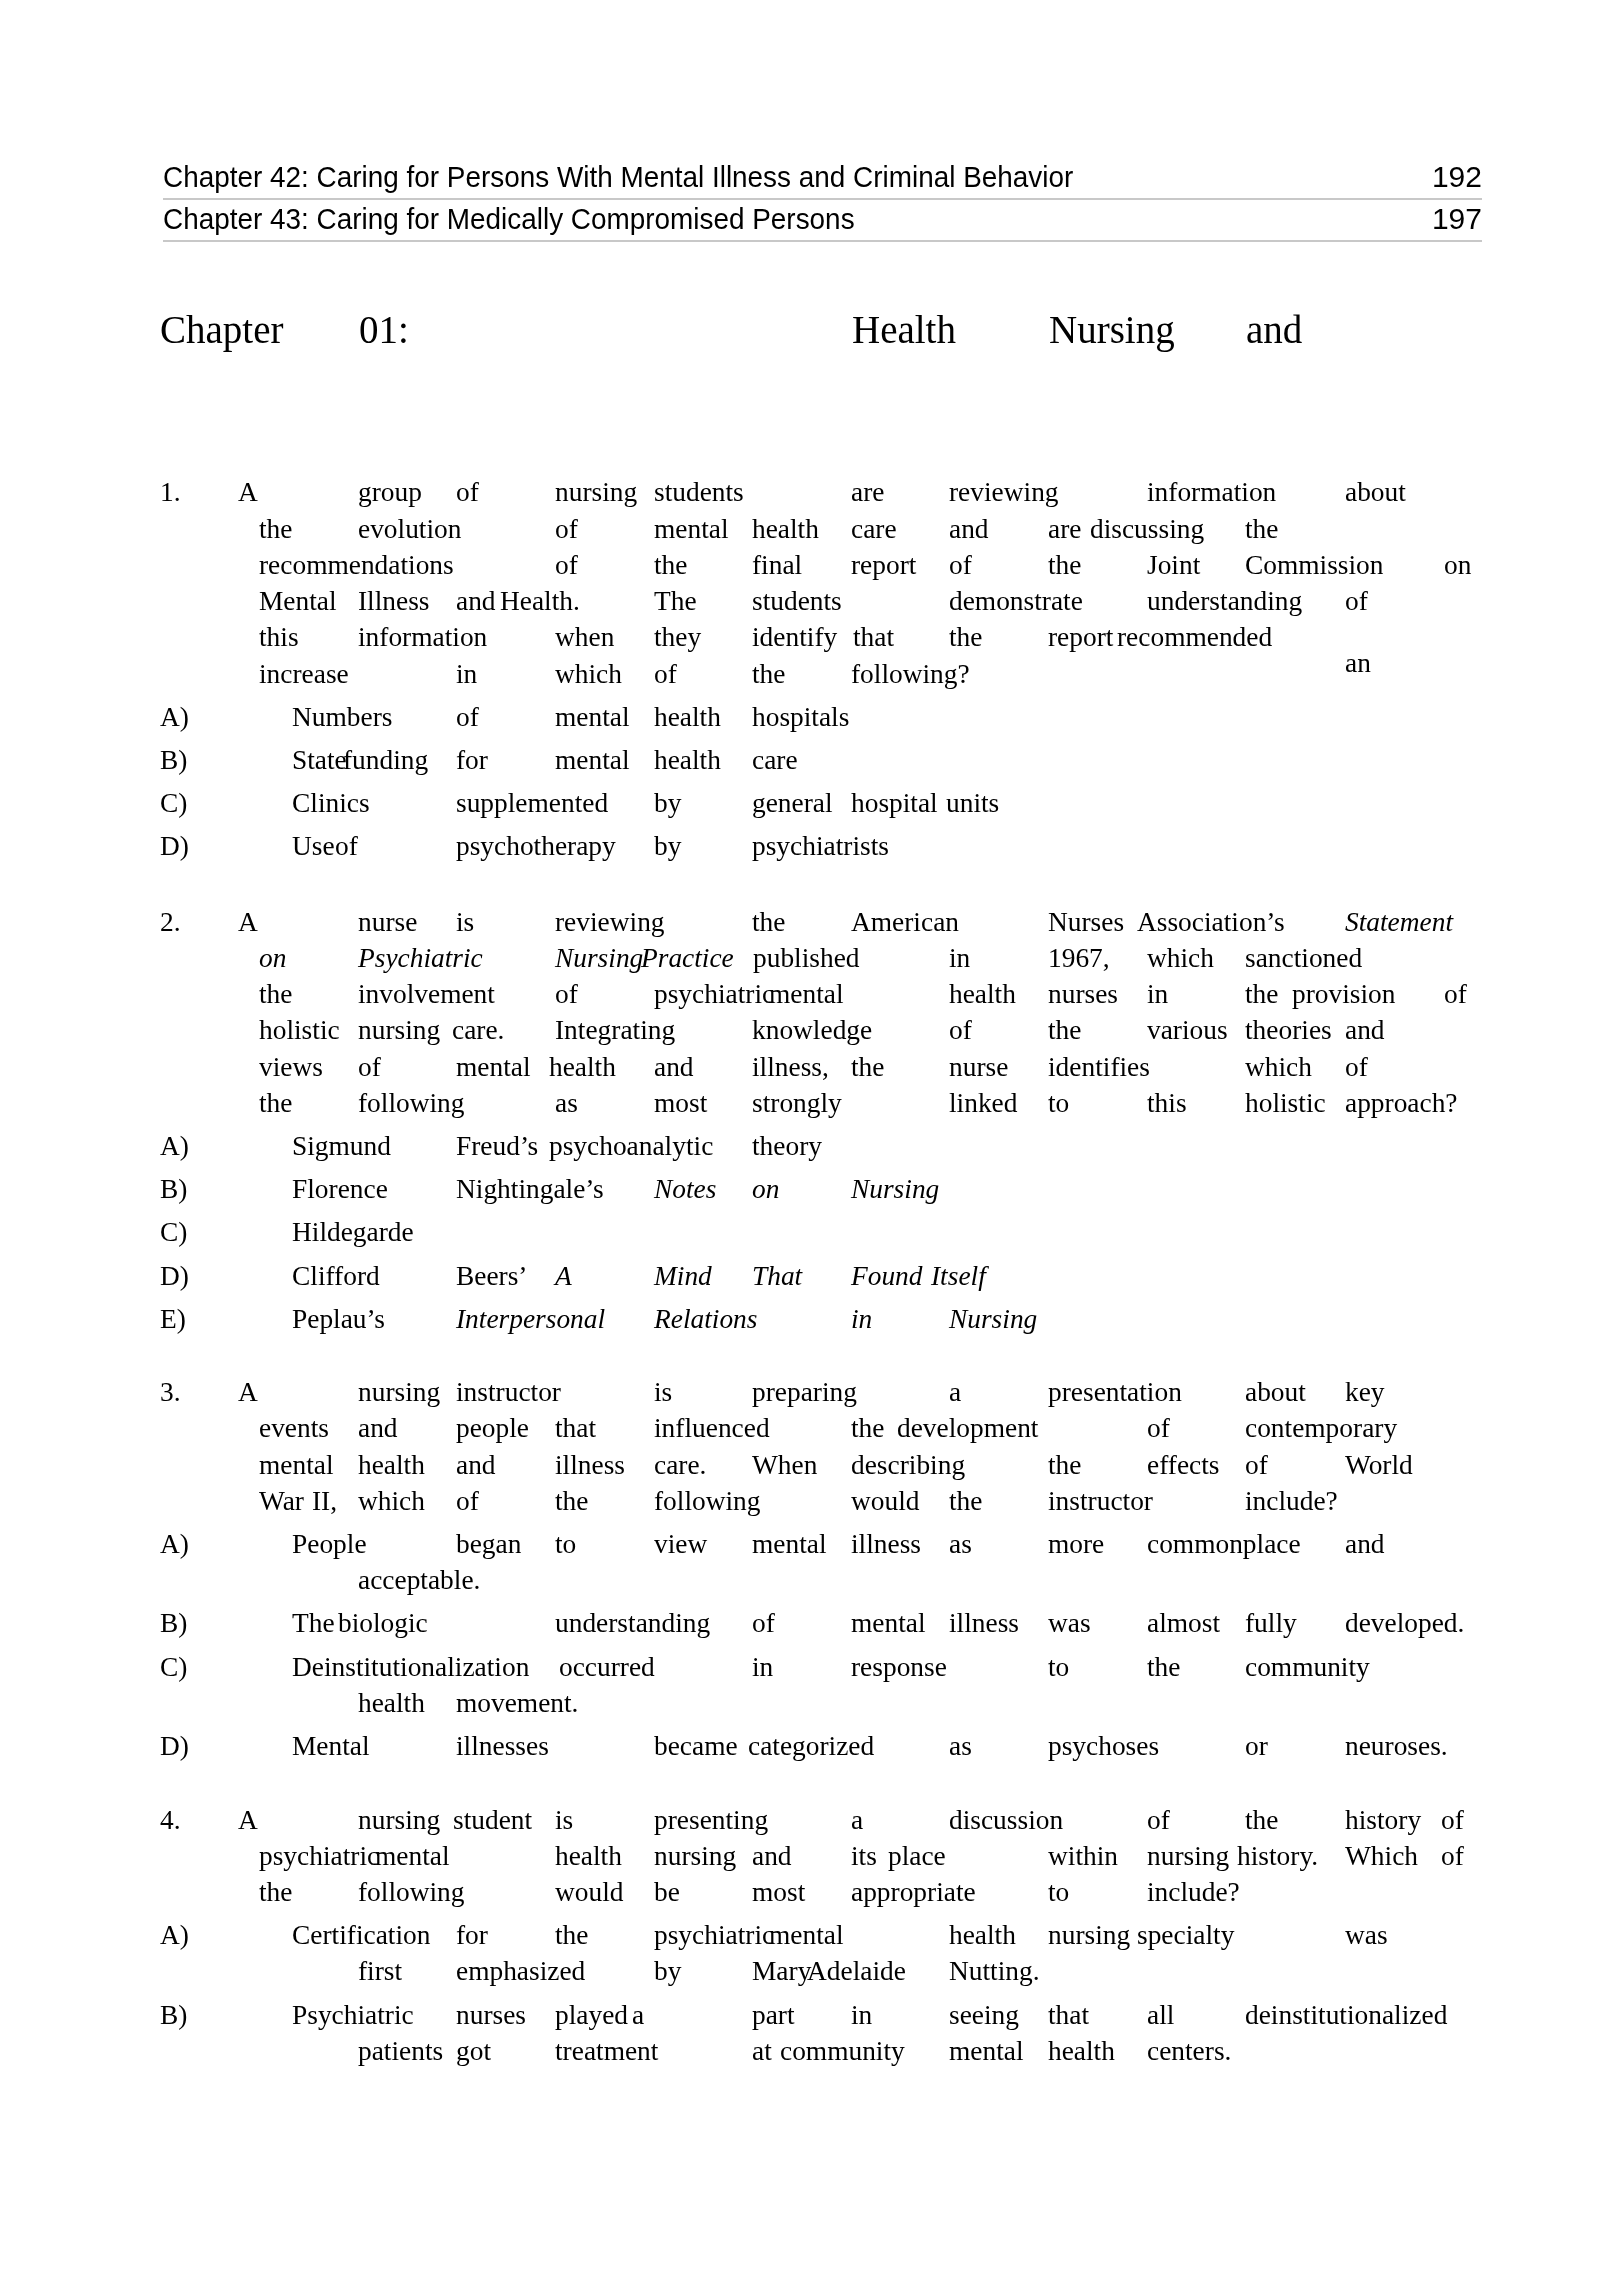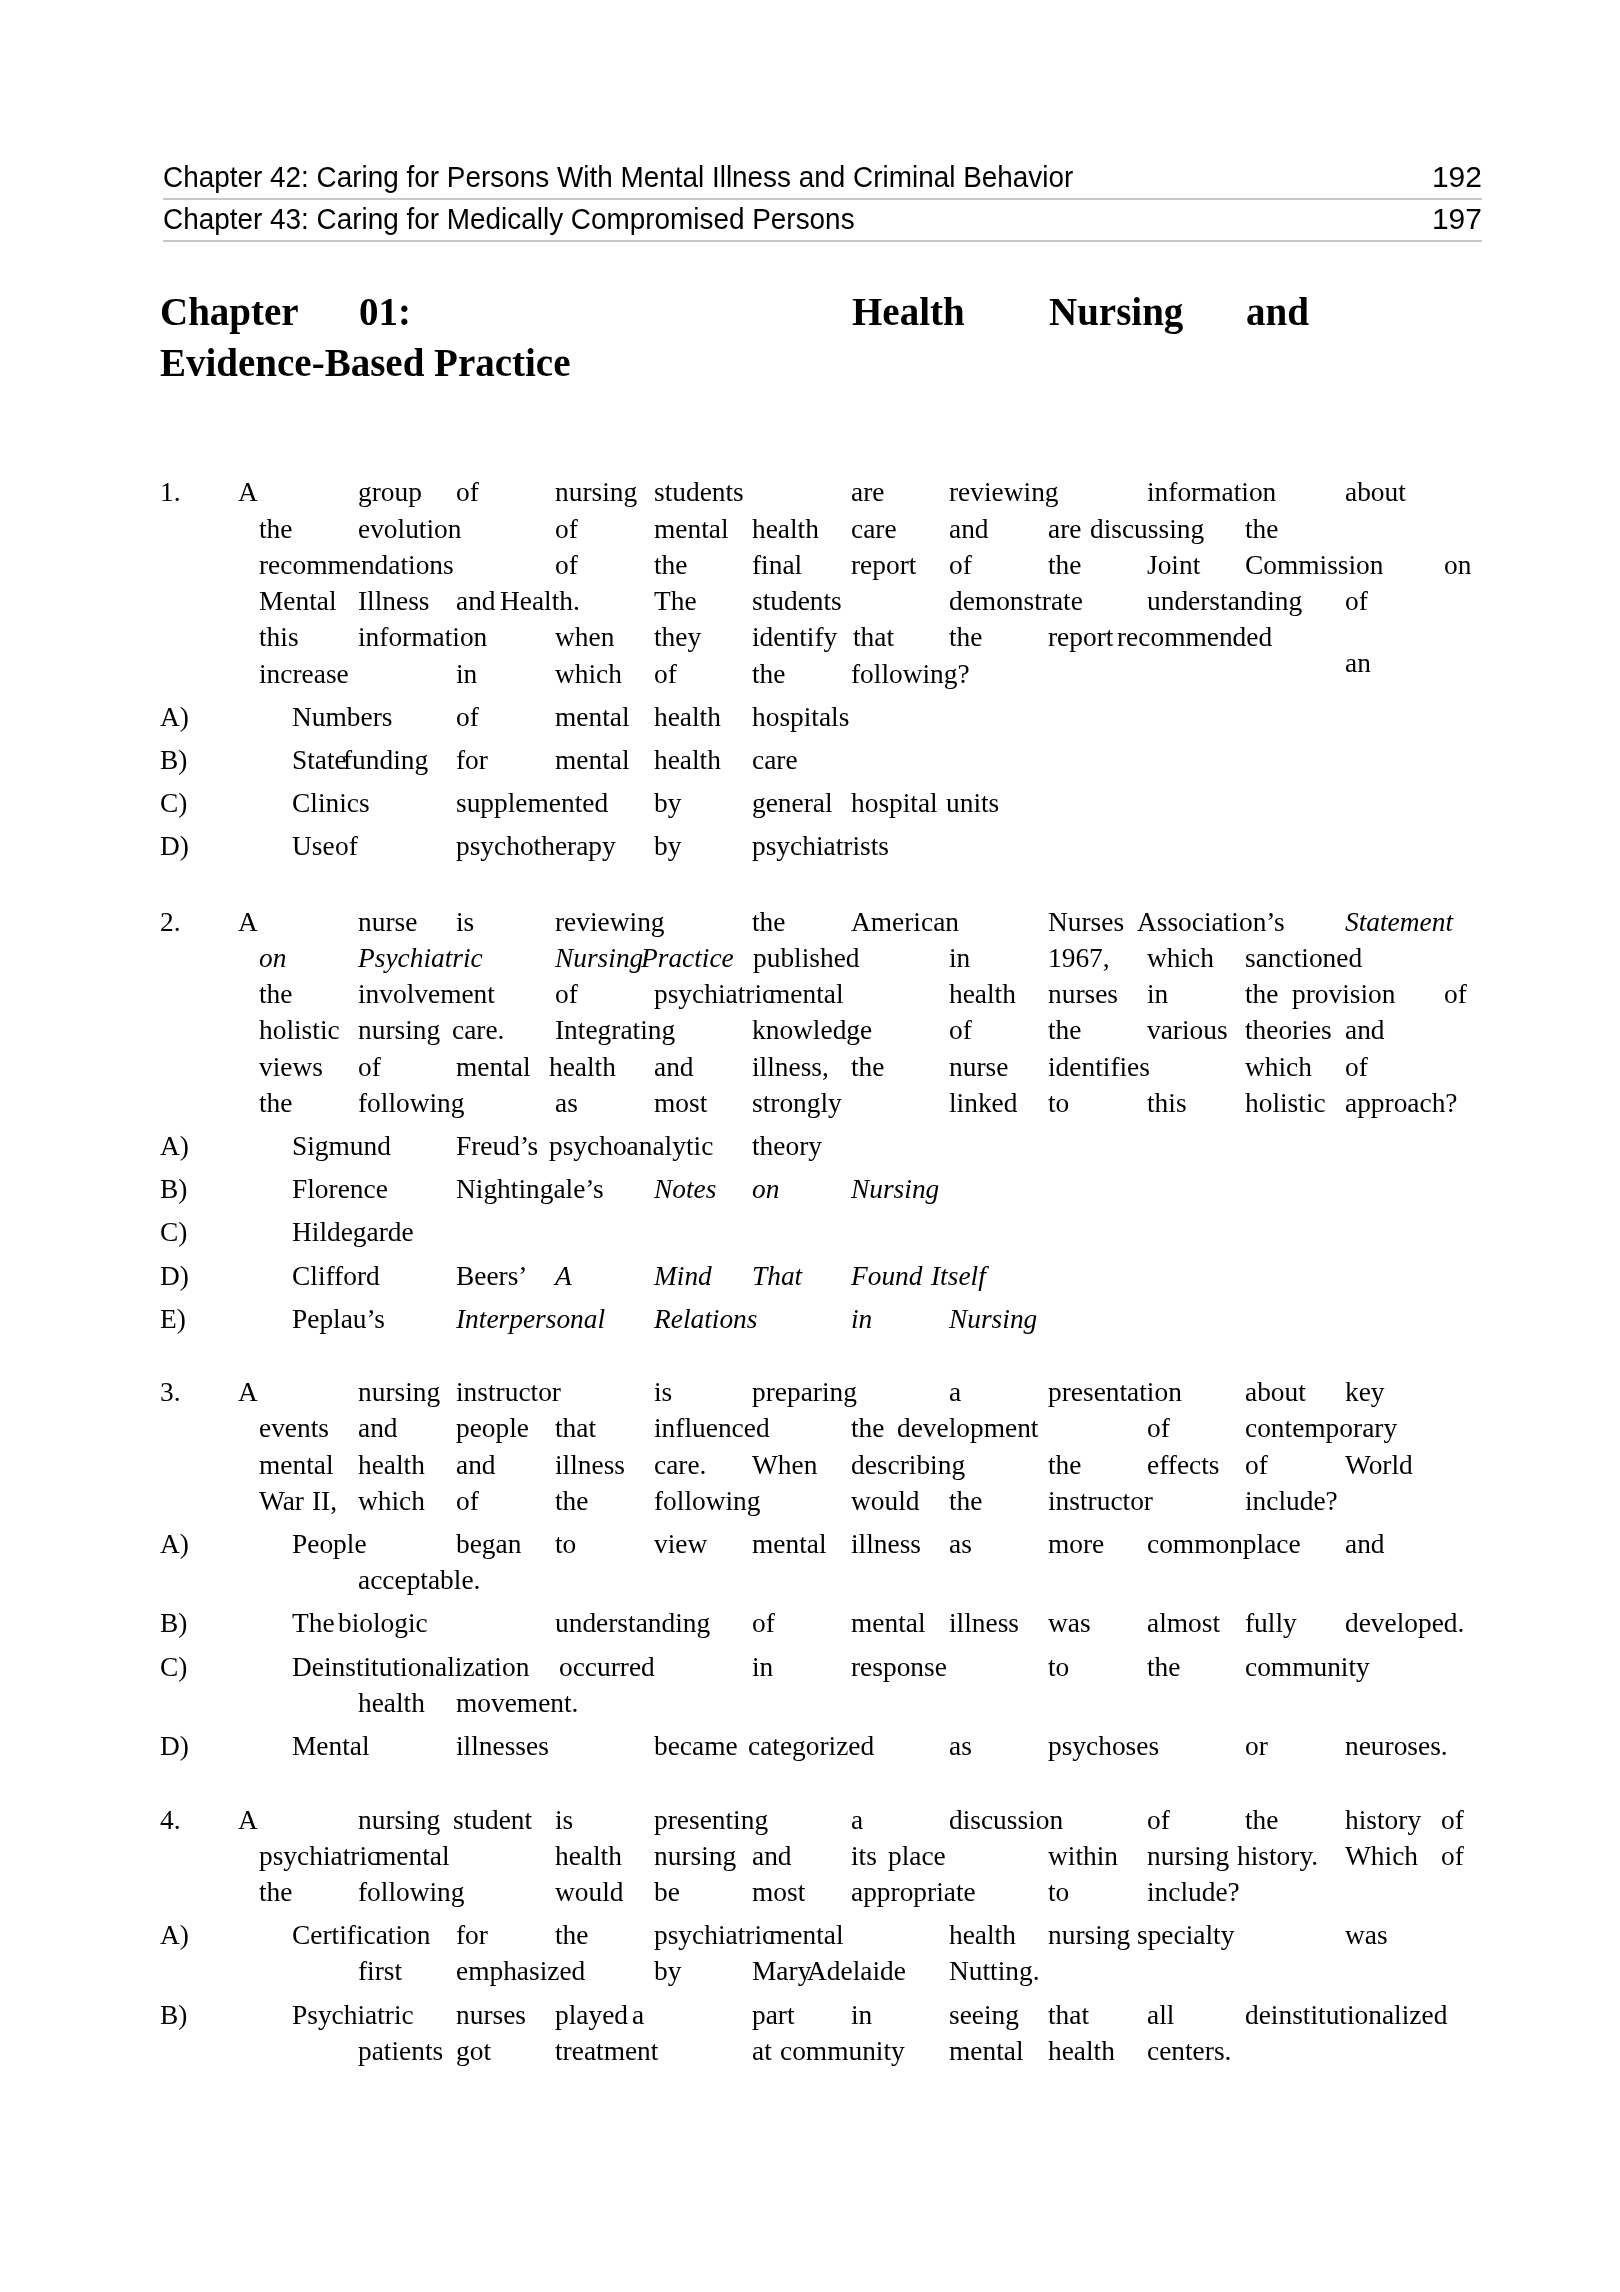--- a/index.html
+++ b/index.html
@@ -2,22 +2,22 @@
 <html><head>
 <meta charset="utf-8">
 <style>
   html, body { margin: 0; padding: 0; background: #ffffff; }
   body { width: 1620px; height: 2293px; position: relative; overflow: hidden; color: #000; }
   .toc-row { position: absolute; left: 163px; width: 1319px; height: 39px;
     font-family: "Liberation Sans", sans-serif; font-size: 30px; line-height: 35px;
     border-bottom: 2.9px solid #c8c8c8; }
   .toc-row .t { position: absolute; left: 0; top: 0; white-space: nowrap; transform: scaleX(0.93); transform-origin: left; }
   .toc-row .p { position: absolute; right: 0; top: 0; }
-  .chapter-title { position: absolute; left: 160px; top: 286px; width: 1157px;
-    font-family: "Liberation Serif", serif; font-weight: bold; font-size: 39px; line-height: 51px; }
+  .chapter-title { position: absolute; left: 160px; top: 304px; width: 1157px;
+    font-family: "Liberation Serif", serif; font-weight: normal; font-size: 39px; line-height: 51px; }
   .ct-line { position: relative; height: 51px; }
   .ct-line span { position: absolute; top: 0; white-space: nowrap; }
   .ln { position: absolute; height: 36px; font-family: "Liberation Serif", serif; font-size: 27.4px; line-height: 36px; white-space: nowrap; }
   .w { position: absolute; top: 0; white-space: nowrap; }
   .i { font-style: italic; }
 </style>
 </head>
 <body>
 
 <div>
@@ -32,23 +32,20 @@
 </div>
 
 <div class="chapter-title">
   <div class="ct-line">
     <span style="left:0px;">Chapter</span>
     <span style="left:199px;">01:</span>
     <span style="left:692px;">Health</span>
     <span style="left:889px;">Nursing</span>
     <span style="left:1086px;">and</span>
   </div>
-  <div class="ct-line">
-    <span style="left:0px;">Evidence-Based Practice</span>
-  </div>
 </div>
 
 <div id="body-lines">
     <div class="ln" style="top: 474px; left: 0px; width: 1620px;">
       <span class="w" style="left: 160px;">1.</span>
       <span class="w" style="left: 238px;">A</span>
       <span class="w" style="left: 358px;">group</span>
       <span class="w" style="left: 456px;">of</span>
       <span class="w" style="left: 555px;">nursing</span>
       <span class="w" style="left: 654px;">students</span>

